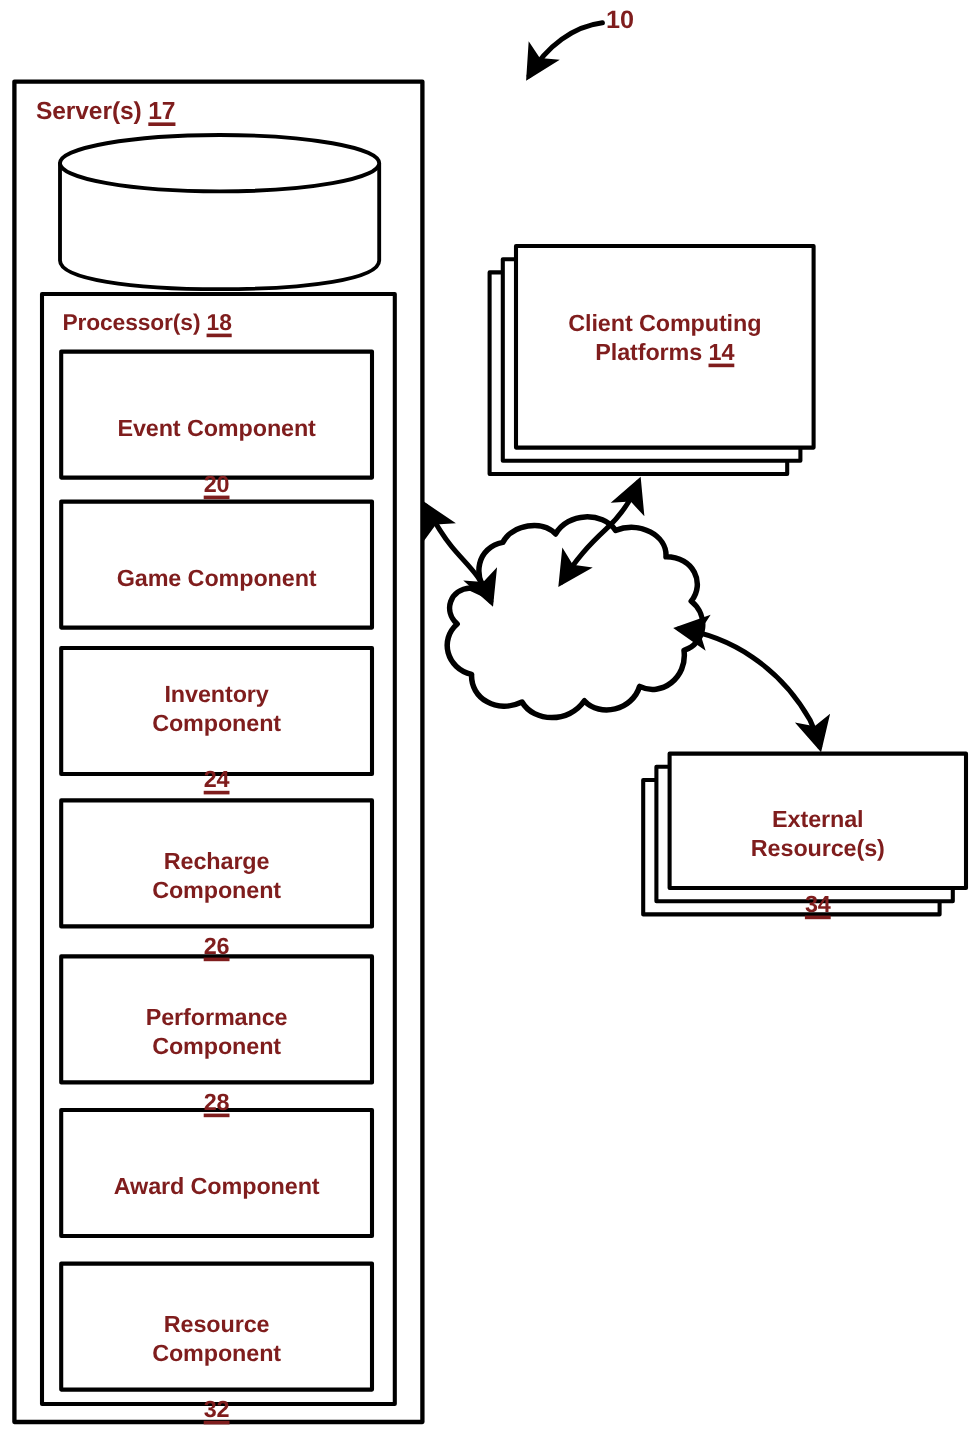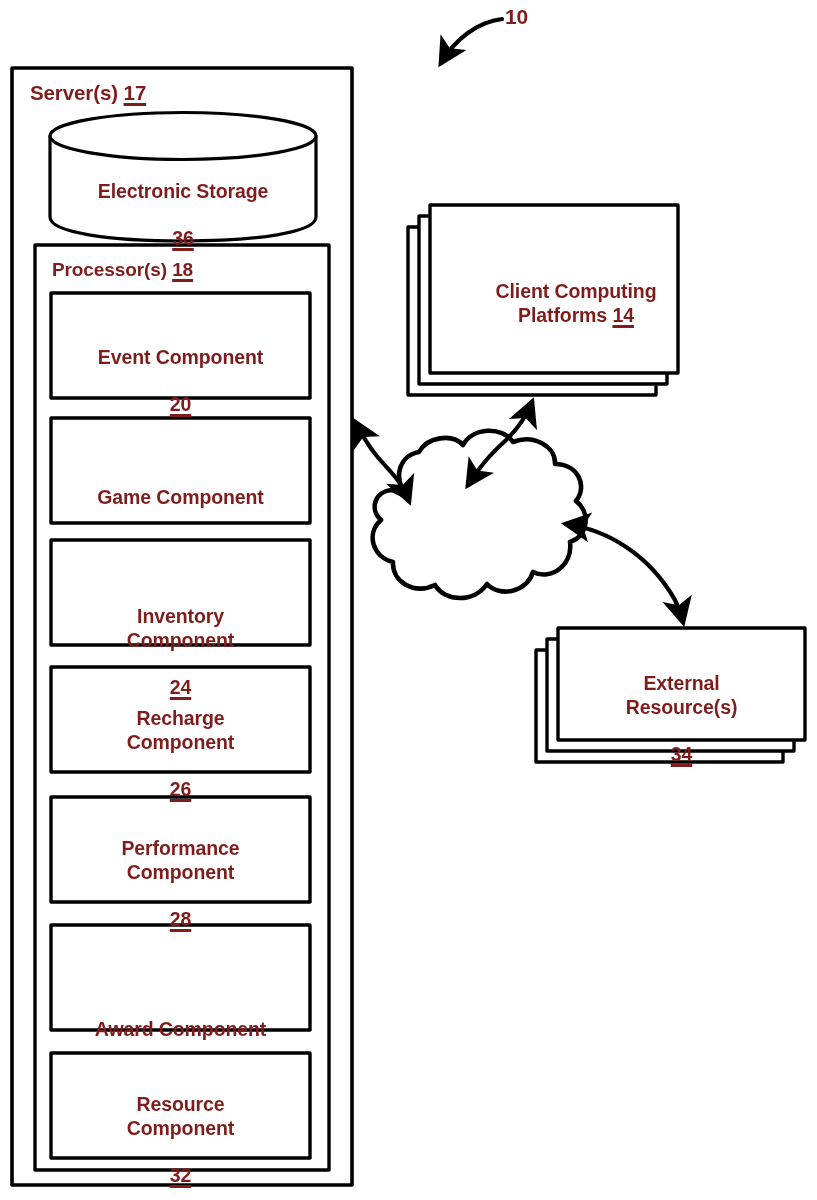--- a/index.html
+++ b/index.html
@@ -58,24 +58,23 @@
   }
   
   .comp-label {
     width: 259px;
     left: 51px;
     font-size: 19.5px;
   }
   
   #clients-label {
     left: 430px;
-    top: 280px;
+    top: 259px;
     width: 248px;
     font-size: 19.5px;
-    padding-left: 22px;
   }
   #external-label {
     left: 558px;
     top: 648px;
     width: 247px;
     font-size: 19.5px;
   }
   #fig-callout {
     left: 505px;
     top: 4px;
@@ -150,55 +149,51 @@
       <path stroke-width="4.2" d="M468,485 C481,465 490,455 505,441 C518,429 526,417 532,402" marker-start="url(#ah-start)" marker-end="url(#ah)"></path>
 
       <path stroke-width="4.2" d="M566,524 C609,530 650,556 675,600 C679,608 681,614 683,622" marker-start="url(#ah-start)" marker-end="url(#ah)"></path>
 
       <path stroke-width="4.2" d="M502,19 C478,22 456,38 441,63" marker-end="url(#ah)"></path>
     </g>
   </svg>
 
   <div class="lbl" id="server-title"><span>Server(s) </span><span class="ref">17</span></div>
 
-  <div class="lbl" id="storage-label">
-    <div>Electronic Storage</div>
-    <div class="ref">36</div>
-  </div>
 
   <div class="lbl" id="processor-title"><span>Processor(s) </span><span class="ref">18</span></div>
 
   <div class="lbl comp-label" style="top:322px">
     <div>Event Component</div>
     <div class="ref">20</div>
   </div>
 
-  <div class="lbl comp-label" style="top:462px">
+  <div class="lbl comp-label" style="top:447px">
     <div>Game Component</div>
   </div>
 
-  <div class="lbl comp-label" style="top:581px">
+  <div class="lbl comp-label" style="top:544px">
     <div>Inventory
 Component</div>
     <div class="ref">24</div>
   </div>
 
   <div class="lbl comp-label" style="top:683px">
     <div>Recharge
 Component</div>
     <div class="ref">26</div>
   </div>
 
   <div class="lbl comp-label" style="top:813px">
     <div>Performance
 Component</div>
     <div class="ref">28</div>
   </div>
 
-  <div class="lbl comp-label" style="top:994px">
+  <div class="lbl comp-label" style="top:954px">
     <div>Award Component</div>
   </div>
 
   <div class="lbl comp-label" style="top:1069px">
     <div>Resource
 Component</div>
     <div class="ref">32</div>
   </div>
 
   <div class="lbl" id="clients-label"><span>Client Computing

